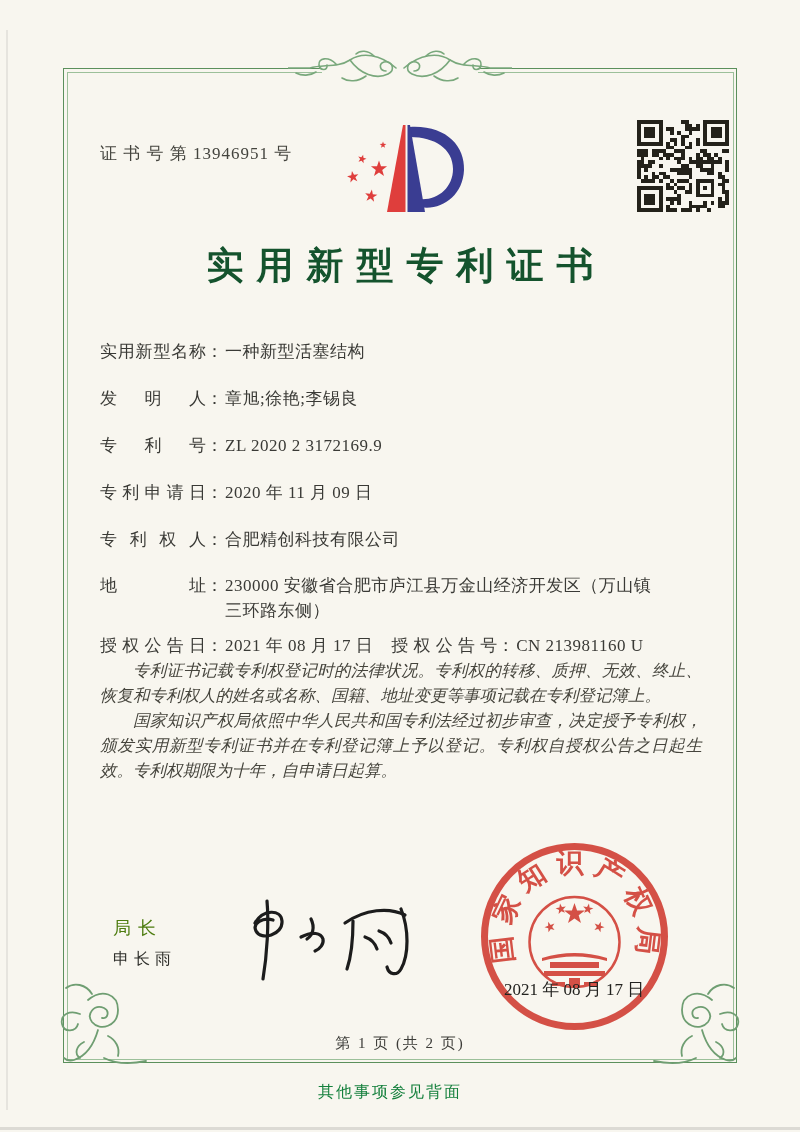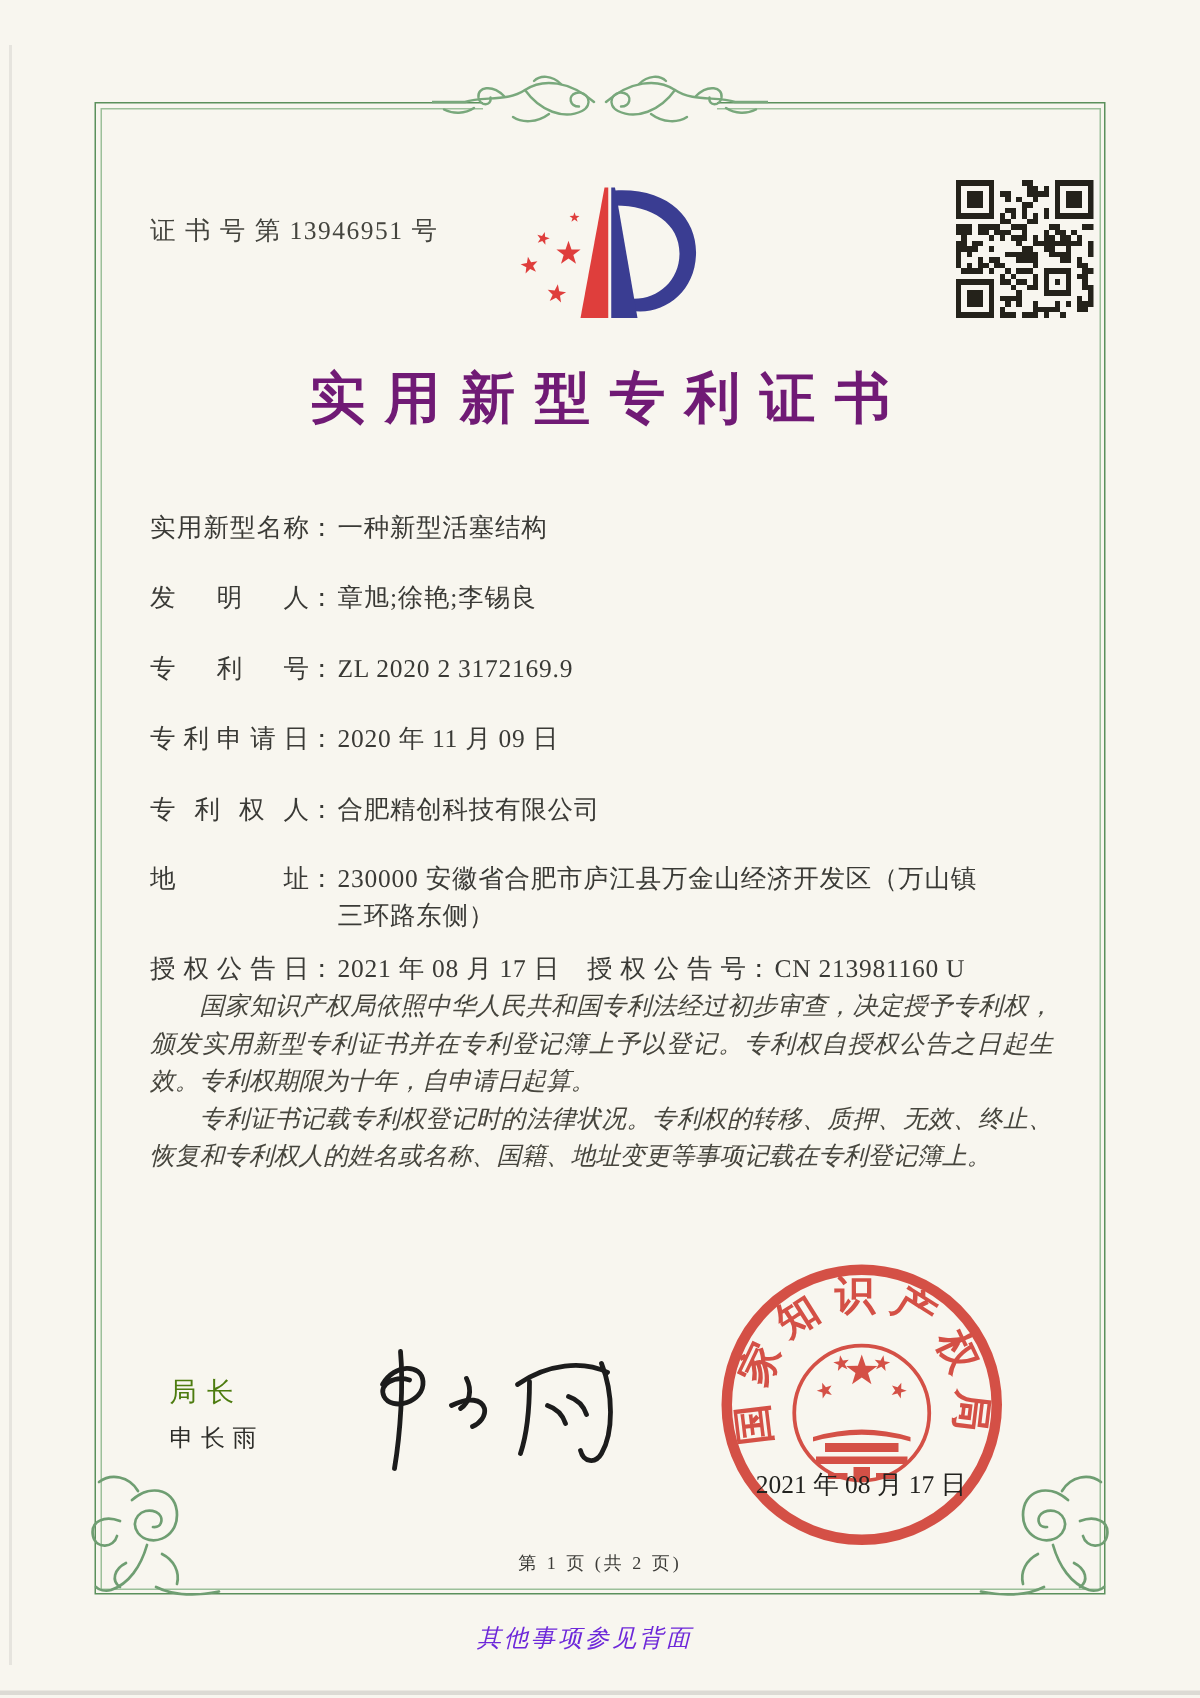--- a/index.html
+++ b/index.html
@@ -22,21 +22,21 @@
   .flourish-corner{position:absolute;width:100px;height:92px;}
   .fc-left{left:50px;top:980px;}
   .fc-right{left:650px;top:980px;transform:scaleX(-1);}
 
   .cert-no{position:absolute;left:100px;top:122px;font-size:17px;letter-spacing:1px;color:#44443e;margin-top:20px;}
 
   .logo{position:absolute;left:332px;top:112px;width:148px;height:118px;}
   .qr{position:absolute;left:637px;top:120px;width:92px;height:92px;}
 
   .title{position:absolute;left:0;top:241px;width:800px;text-align:center;
-    font-size:37px;font-weight:bold;letter-spacing:13px;color:#701a75;text-indent:13px;}
+    font-size:37px;font-weight:bold;letter-spacing:13px;color:#14532d;text-indent:13px;}
 
   #fields{position:absolute;left:100px;top:338px;width:575px;font-size:17px;}
   .frow{margin-bottom:20px;line-height:27px;white-space:nowrap;}
   .flabel{display:inline-block;width:106px;text-align:justify;text-align-last:justify;vertical-align:top;}
   .fcolon{display:inline-block;vertical-align:top;margin-right:2px;}
   .fvalue{display:inline-block;vertical-align:top;letter-spacing:0.5px;}
   .frow-address{line-height:25px;margin-bottom:9px;}
   .frow-address .fvalue{white-space:normal;width:432px;}
   .fgroup2{display:inline-block;margin-left:18px;}
 
@@ -44,23 +44,23 @@
     text-align:justify;color:#46453d;font-style:italic;}
   #paras p{margin:0;text-indent:2em;}
 
   .sig-title{position:absolute;left:113px;top:916px;font-size:18px;letter-spacing:7px;color:#4d7c0f;}
   .sig-name{position:absolute;left:113px;top:949px;font-size:16px;letter-spacing:5px;color:#2e2e2a;}
   .sig-hand{position:absolute;left:225px;top:893px;width:215px;height:95px;}
 
   .seal{position:absolute;left:472px;top:834px;width:205px;height:205px;mix-blend-mode:multiply;opacity:.93;}
   .seal-date{position:absolute;left:488px;top:978px;width:172px;text-align:center;font-size:17px;color:#22221f;}
 
-  .page-num{position:absolute;left:0;top:1034px;width:800px;text-align:center;font-size:12px;letter-spacing:2px;color:#3c3c38;}
+  .page-num{position:absolute;left:0;top:1034px;width:800px;text-align:center;font-size:15px;letter-spacing:2px;color:#3c3c38;}
   .back-note{position:absolute;left:0;top:1082px;width:780px;text-align:center;font-size:16px;
-    font-style:italic;letter-spacing:2px;color:#6d28d9;}
+    letter-spacing:2px;color:#15803d;}
 </style>
 </head>
 <body>
 
 <div id="page">
 
   <div class="edge-left"></div>
   <div class="edge-bottom"></div>
 
   <div class="frame">
@@ -445,22 +445,22 @@
     </div>
     <div class="frow frow-address">
       <span class="flabel">地址</span><span class="fcolon">：</span><span class="fvalue">230000 安徽省合肥市庐江县万金山经济开发区（万山镇三环路东侧）</span>
     </div>
     <div class="frow">
       <span class="flabel">授权公告日</span><span class="fcolon">：</span><span class="fvalue">2021 年 08 月 17 日</span><span class="fgroup2"><span class="flabel">授权公告号</span><span class="fcolon">：</span><span class="fvalue">CN 213981160 U</span></span>
     </div>
   </div>
 
   <div id="paras">
+    <p>专利证书记载专利权登记时的法律状况。专利权的转移、质押、无效、终止、恢复和专利权人的姓名或名称、国籍、地址变更等事项记载在专利登记簿上。</p>
     <p>国家知识产权局依照中华人民共和国专利法经过初步审查，决定授予专利权，颁发实用新型专利证书并在专利登记簿上予以登记。专利权自授权公告之日起生效。专利权期限为十年，自申请日起算。</p>
-    <p>专利证书记载专利权登记时的法律状况。专利权的转移、质押、无效、终止、恢复和专利权人的姓名或名称、国籍、地址变更等事项记载在专利登记簿上。</p>
   </div>
 
   <div class="sig-title">局长</div>
   <div class="sig-name">申长雨</div>
 
   <svg class="sig-hand" viewBox="0 0 215 95">
     <g fill="none" stroke="#1c1c1c" stroke-width="3.2" stroke-linecap="round" stroke-linejoin="round">
       <path d="M30 30 C38 16 56 16 57 28 C58 42 36 48 31 38 C27 30 38 24 48 27"></path>
       <path d="M42 8 C44 30 42 62 38 86"></path>
       <path d="M86 26 C90 34 88 42 82 46"></path>

